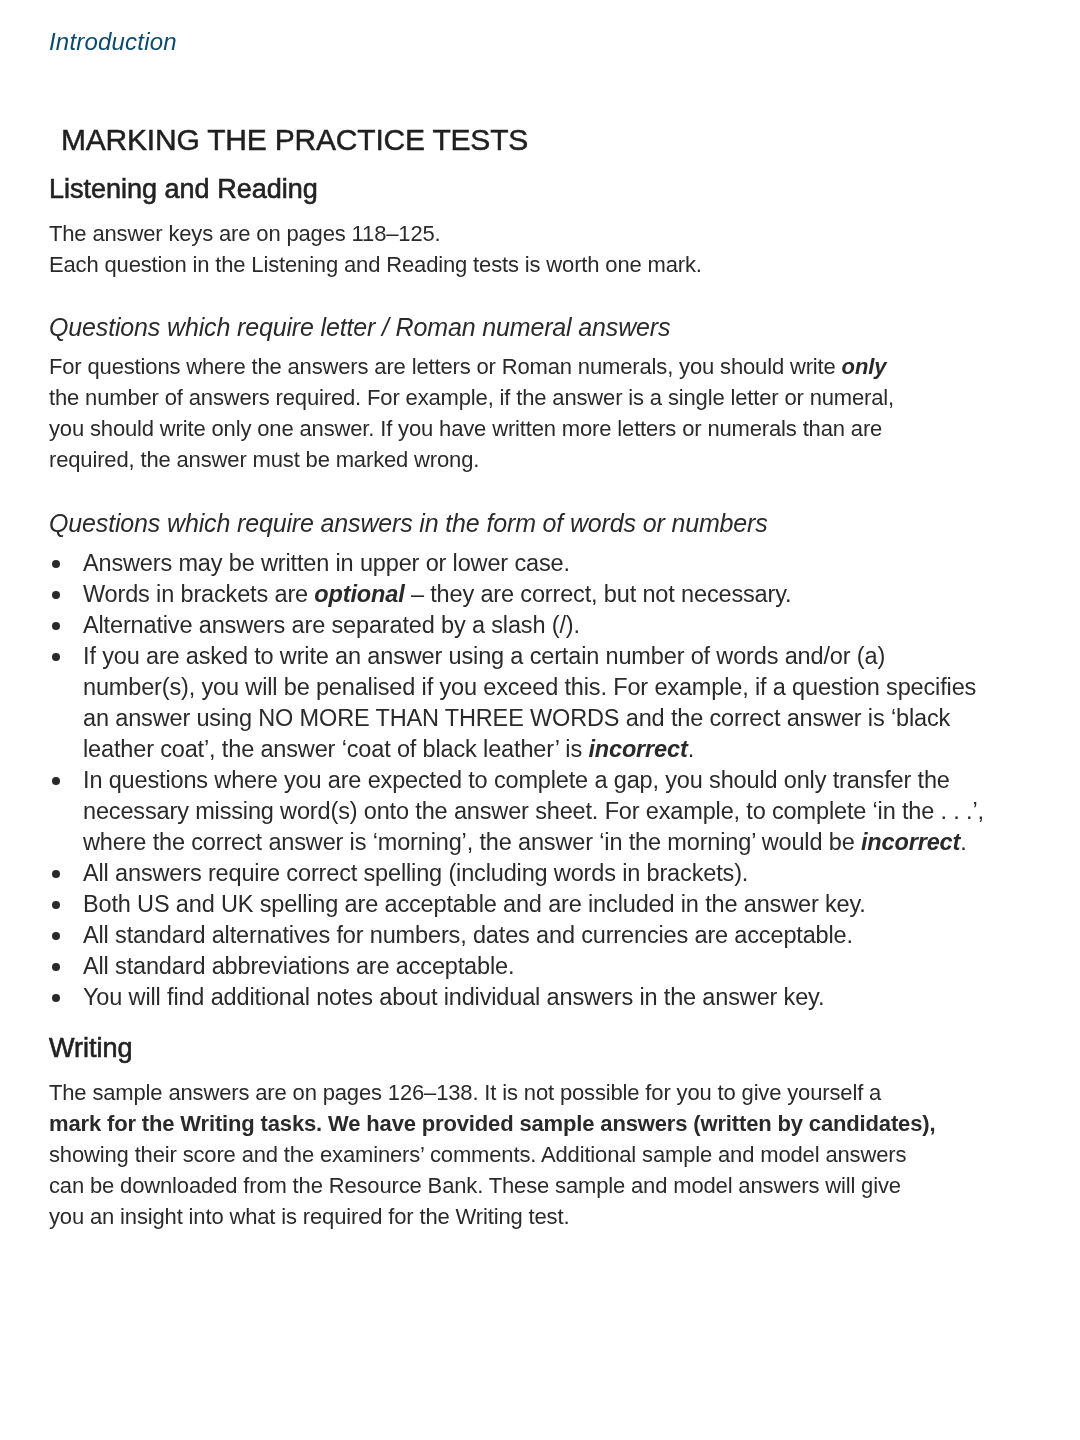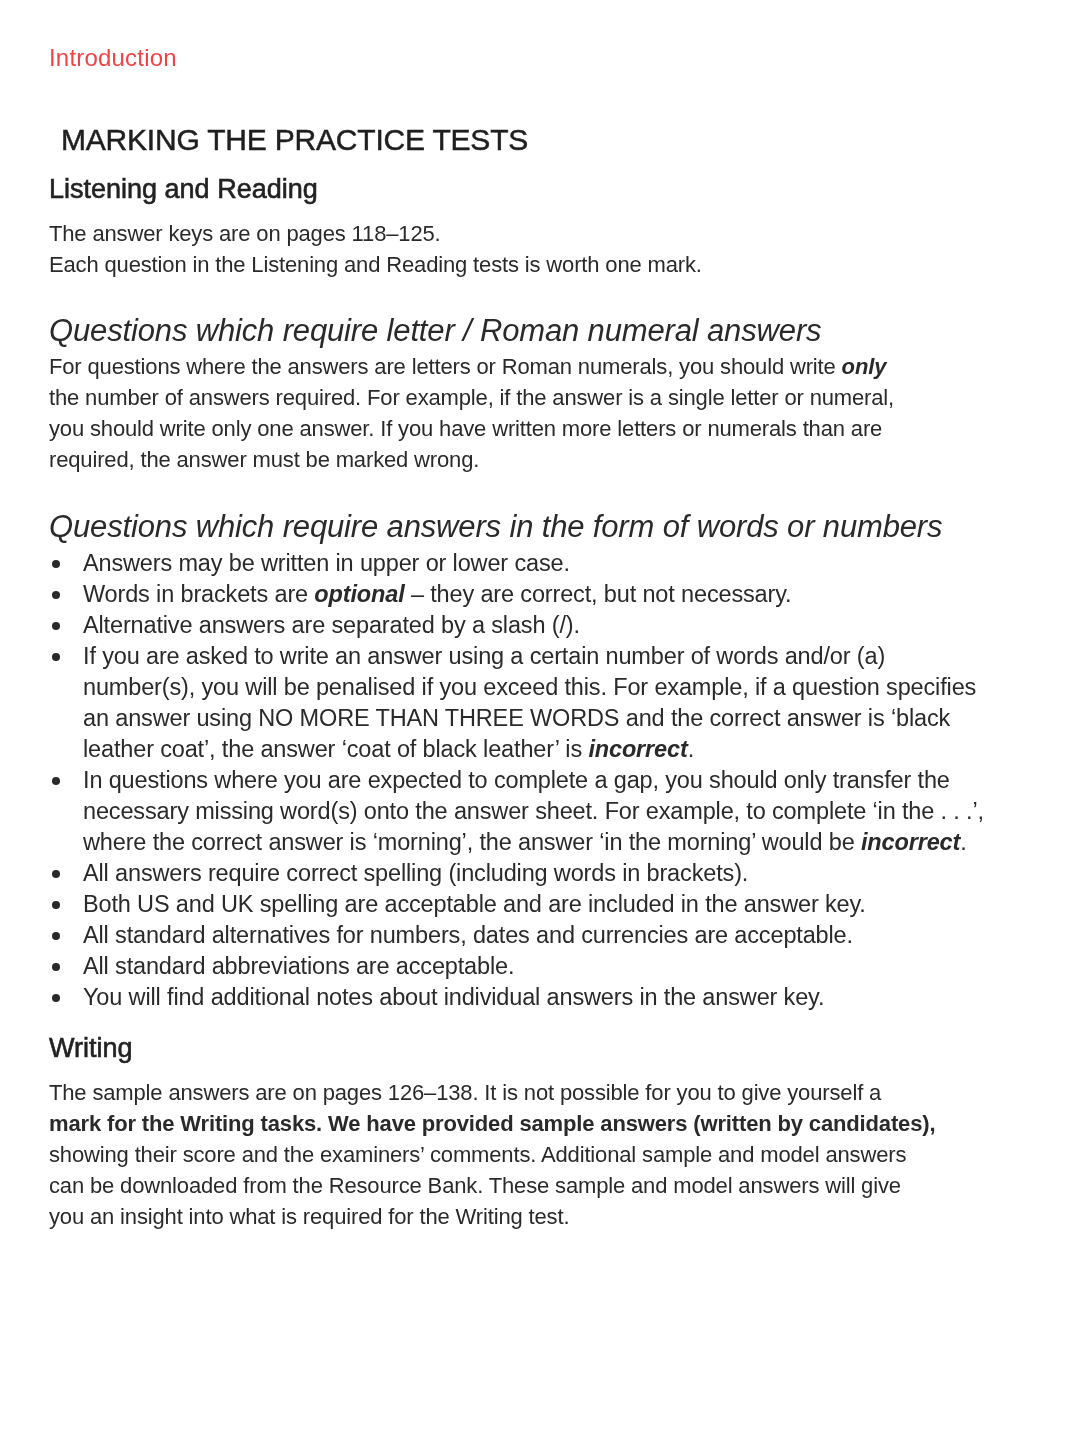--- a/index.html
+++ b/index.html
@@ -17,23 +17,24 @@
     }
     .page {
       position: absolute;
       left: 49px;
       top: 0;
       width: 1010px;
     }
     .running-head {
       position: absolute;
       left: 0;
-      top: 44px;
+      top: 28px;
       font-size: 24px;
-      color: #ef4444;
+      font-style: italic;
+      color: #0c4a6e;
       letter-spacing: 0.2px;
     }
     .page-title {
       position: absolute;
       left: 0;
       top: 111px;
       font-size: 30px;
       font-weight: normal;
       margin: 12px;
       color: #1f1f1f;
@@ -54,21 +55,21 @@
       left: 0;
       font-size: 22px;
       line-height: 31px;
       color: #2a2a2a;
       white-space: nowrap;
       letter-spacing: -0.15px;
     }
     .sub-heading {
       position: absolute;
       left: 0;
-      font-size: 31px;
+      font-size: 25px;
       font-style: italic;
       color: #2a2a2a;
       white-space: nowrap;
       letter-spacing: -0.15px;
     }
     .bullets {
       position: absolute;
       left: 0;
       top: 548px;
       margin: 0;

